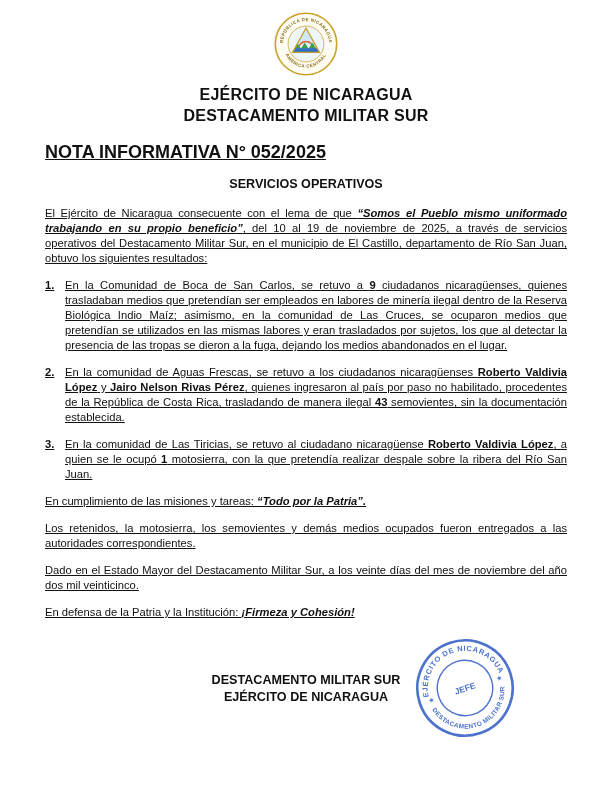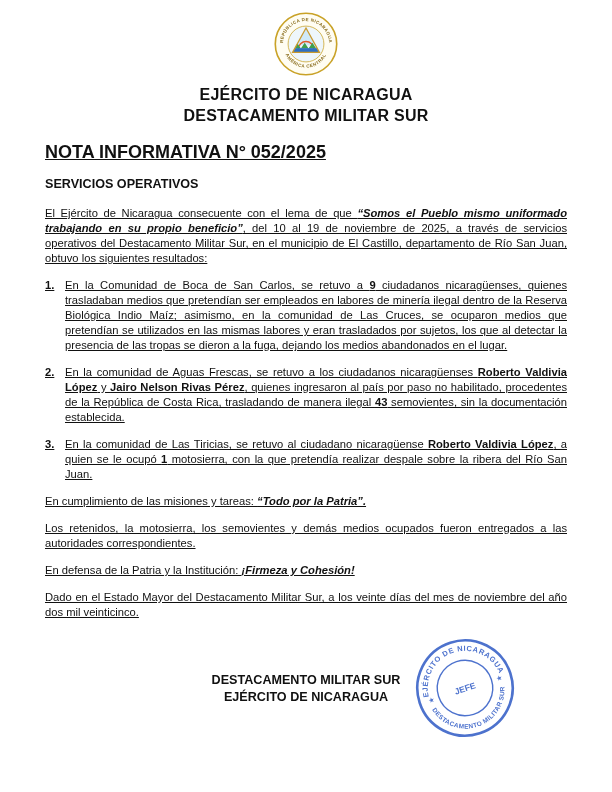--- a/index.html
+++ b/index.html
@@ -10,21 +10,21 @@
     box-sizing:border-box;
     padding:12px 45px 0 45px;
     font-family:"Liberation Sans", sans-serif;
     color:#111;
     overflow:hidden;
   }
   .emblem{text-align:center;margin-bottom:4px;}
   .org{ text-align:center;font-weight:bold;font-size:16px;line-height:21px;letter-spacing:.2px;}
   .nota{margin-top:16px;font-size:18px;font-weight:bold;}
   .nota span{text-decoration:underline;}
-  .subject{text-align:left;margin-top:14px;font-size:12.6px;font-weight:bold;}
+  .subject{text-align:center;margin-top:14px;font-size:12.6px;font-weight:bold;}
   .bodytext{margin-top:15px;font-size:11.2px;line-height:15px;text-decoration:underline;}
   .para{margin:0 0 12px 0;text-align:justify;}
   .li{display:flex;margin:0 0 12px 0;}
   .li-num{width:20px;flex:none;font-weight:bold;}
   .li-text{flex:1;text-align:justify;}
   .b{font-weight:bold;}
   .bi{font-weight:bold;font-style:italic;}
   .sig-row{position:relative;margin-top:28px;height:120px;}
   .sig{text-align:center;font-weight:bold;font-size:12.6px;line-height:17px;padding-top:24px;}
   .stamp{position:absolute;left:368px;top:-12px;opacity:.9;}
@@ -88,23 +88,23 @@
 
     <div class="li">
       <div class="li-num">3.</div>
       <div class="li-text"><span>En la comunidad de Las Tiricias, se retuvo al ciudadano nicaragüense </span><span class="b">Roberto Valdivia López</span><span>, a quien se le ocupó </span><span class="b">1</span><span> motosierra, con la que pretendía realizar despale sobre la ribera del Río San Juan.</span></div>
     </div>
 
     <p class="para"><span>En cumplimiento de las misiones y tareas: </span><span class="bi">“Todo por la Patria”.</span></p>
 
     <p class="para">Los retenidos, la motosierra, los semovientes y demás medios ocupados fueron entregados a las autoridades correspondientes.</p>
 
+    <p class="para">Dado en el Estado Mayor del Destacamento Militar Sur, a los veinte días del mes de noviembre del año dos mil veinticinco.</p>
+
     <p class="para"><span>En defensa de la Patria y la Institución: </span><span class="bi">¡Firmeza y Cohesión!</span></p>
-
-    <p class="para">Dado en el Estado Mayor del Destacamento Militar Sur, a los veinte días del mes de noviembre del año dos mil veinticinco.</p>
 
   </div>
 
   <div class="sig-row">
     <div class="sig">
       <div>DESTACAMENTO MILITAR SUR</div>
       <div>EJÉRCITO DE NICARAGUA</div>
     </div>
     <div class="stamp">
       <svg width="104" height="104" viewBox="0 0 120 120">

